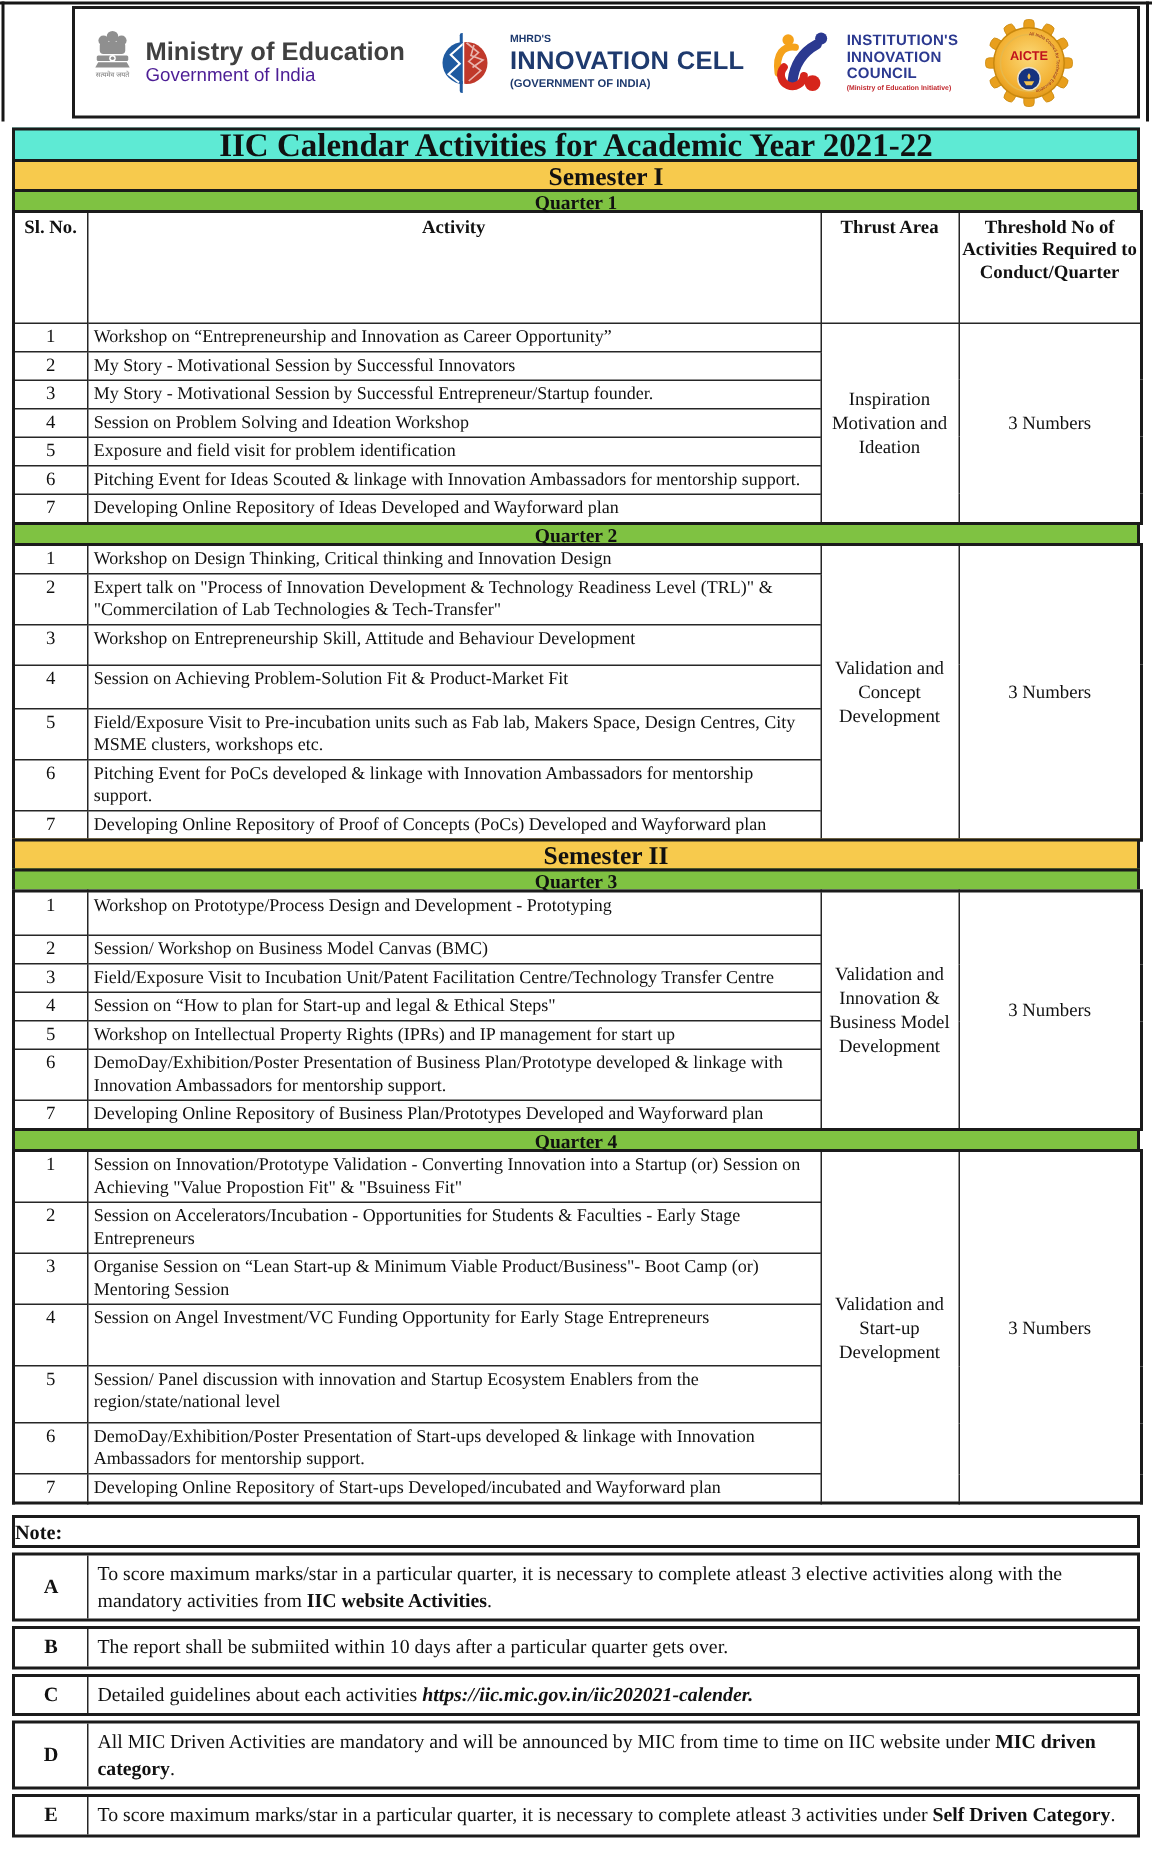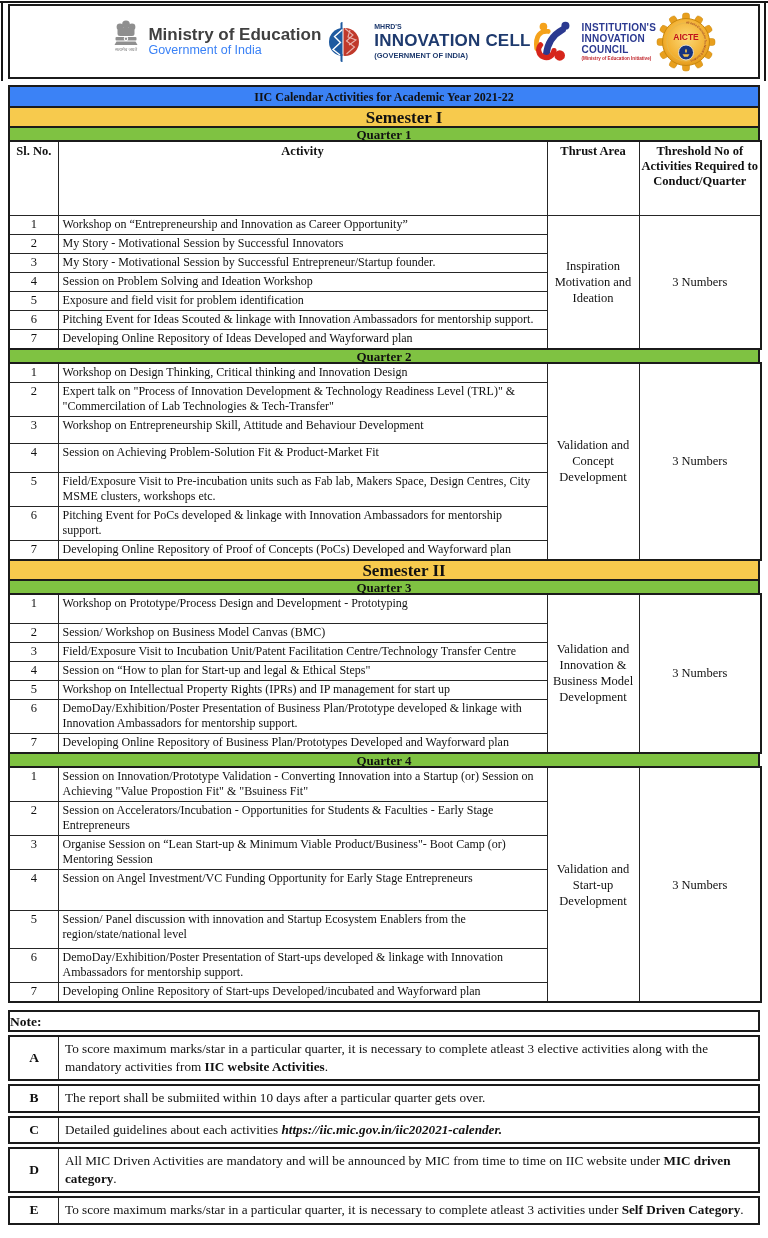--- a/index.html
+++ b/index.html
@@ -14,39 +14,39 @@
   }
   .page-edge-top{position:absolute;left:0;top:1px;width:768px;border-top:2px solid #161616;}
   .page-edge-left{position:absolute;left:1px;top:1px;height:80px;border-left:2px solid #161616;}
   .page-edge-right{position:absolute;right:2px;top:1px;height:80px;border-right:2px solid #161616;}
   .doc{position:absolute;left:8px;top:4px;width:752px;}
   .doc *{box-sizing:border-box;}
 
   
   .logo-strip{
     border:2px solid var(--ink);height:75px;background:#fff;
-    display:flex;align-items:center;justify-content:flex-end;
-    padding:0 42px 0 10px;margin-bottom:6px;
+    display:flex;align-items:center;justify-content:space-between;
+    padding:0 42px 0 10px;margin-bottom:6px;margin-left:40px;
   }
   .logo{display:flex;align-items:center;gap:7px;}
   .moe-text{line-height:1.08;}
   .moe-title{font-family:"Liberation Sans",sans-serif;font-size:17px;font-weight:bold;color:#404040;}
-  .moe-sub{font-family:"Liberation Sans",sans-serif;font-size:12.5px;color:#3b82f6;}
+  .moe-sub{font-family:"Liberation Sans",sans-serif;font-size:12.5px;color:#4c1d95;}
   .mic-text{font-family:"Liberation Sans",sans-serif;color:#1E3A6E;line-height:1.2;}
   .mic-l1{font-size:7px;font-weight:bold;}
   .mic-l2{font-size:17px;font-weight:bold;letter-spacing:.2px;}
   .mic-l3{font-size:7.5px;font-weight:bold;}
   .iic-text{font-family:"Liberation Sans",sans-serif;color:#2B3990;line-height:1.12;}
   .iic-main{font-size:10px;font-weight:bold;letter-spacing:.2px;}
   .iic-sub{font-size:4.6px;color:#C1272D;font-weight:bold;margin-top:1px;}
 
   
   .title-row{
     border:2px solid var(--ink);text-align:center;font-weight:bold;
-    font-size:12px;height:23px;line-height:20px;background:#3b82f6;
+    font-size:22px;height:23px;line-height:20px;background:#5eead4;
   }
   .band{border:2px solid var(--ink);margin-top:-2px;text-align:center;font-weight:bold;}
   .sem{background:var(--yellow);font-size:17px;height:22px;line-height:19px;padding-left:40px;}
   .qtr{background:var(--green);font-size:13px;height:16px;line-height:13px;}
 
   .qtable{
     width:752px;border-collapse:collapse;table-layout:fixed;
     border:2px solid var(--ink);margin-top:-2px;background:#fff;padding-left:27px;
   }
   .qtable td,.qtable th{border:1.5px solid #262626;}

